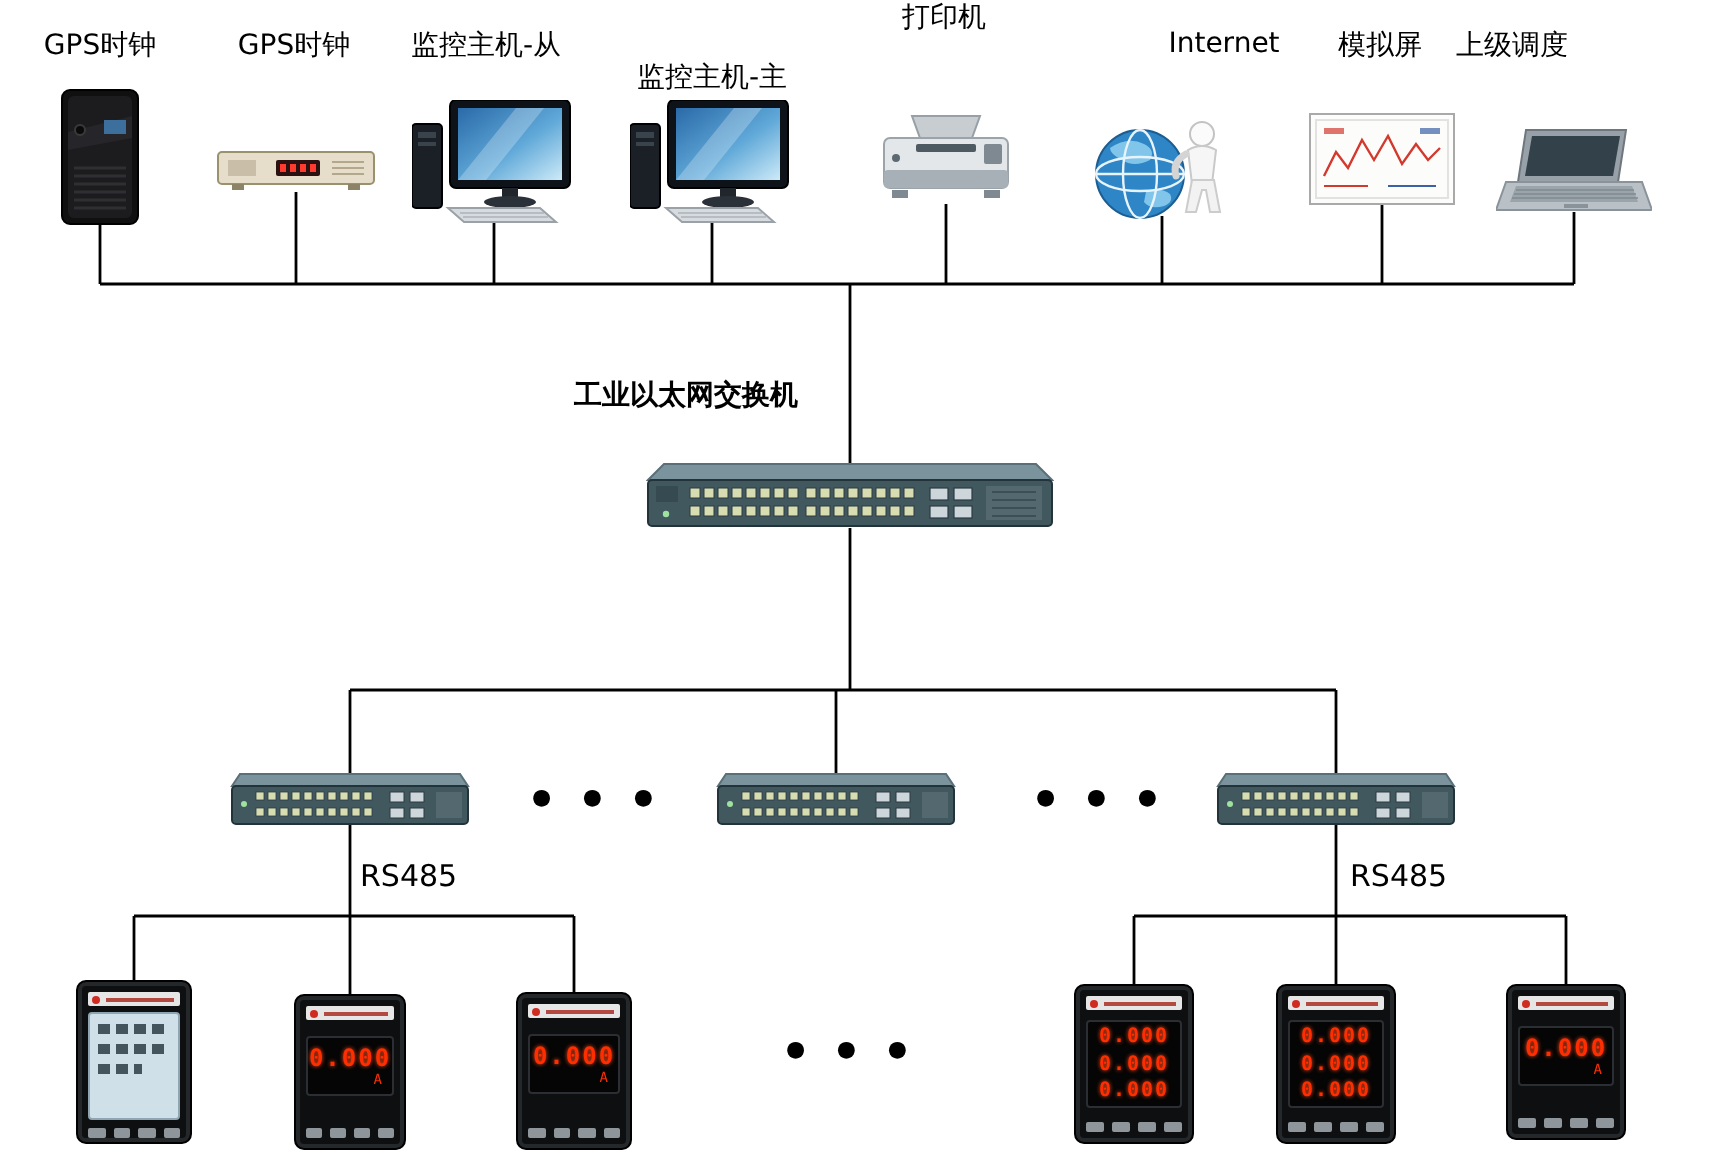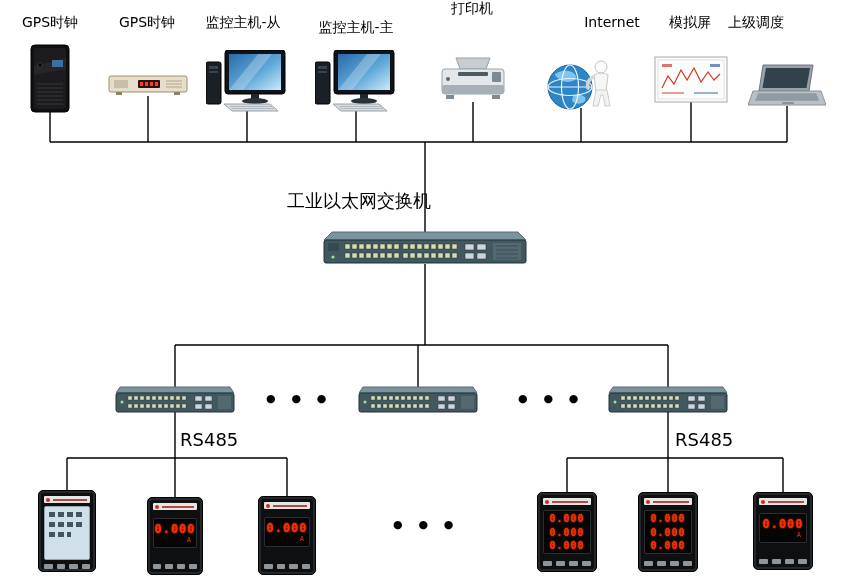--- a/index.html
+++ b/index.html
@@ -4,22 +4,22 @@
 <style>
   html,body{margin:0;padding:0;background:#fff;}
   .canvas{
     position:relative;width:855px;height:588px;background:#ffffff;
     font-family:"DejaVu Sans",sans-serif;overflow:hidden;color:#000;
   }
   .wires{position:absolute;left:0;top:0;width:855px;height:588px;}
   .wires line{stroke:#000;stroke-width:1.4;}
   .dev-label{position:absolute;font-size:14px;text-align:center;white-space:nowrap;font-weight:500;}
   .device{position:absolute;}
-  .switch-label{position:absolute;font-size:18px;white-space:nowrap;font-weight:400;}
-  .bus-label{position:absolute;font-size:18px;white-space:nowrap;}
+  .switch-label{position:absolute;font-size:14px;white-space:nowrap;font-weight:700;}
+  .bus-label{position:absolute;font-size:15px;white-space:nowrap;}
   .dots{position:absolute;font-size:11px;letter-spacing:6px;font-weight:bold;white-space:nowrap;}
   
   .meter{
     position:absolute;background:#0e0f10;border:1px solid #000;border-radius:5px;
     box-shadow:inset 0 0 0 2px #24282b;padding:5px;box-sizing:border-box;
     display:flex;flex-direction:column;
   }
   .meter-brand{height:7px;background:#e6e6e6;border-radius:1px;margin-bottom:3px;position:relative;flex:0 0 auto;}
   .meter-brand::before{content:"";position:absolute;left:2px;top:1.5px;width:4px;height:4px;background:#cf2b20;border-radius:50%;}
   .meter-brand::after{content:"";position:absolute;left:9px;right:3px;top:2.5px;height:2px;background:#b34a42;}
@@ -64,21 +64,21 @@
     <line x1="668" y1="411" x2="668" y2="458"></line>
     <line x1="567" y1="458" x2="783" y2="458"></line>
     <line x1="567" y1="458" x2="567" y2="495"></line>
     <line x1="668" y1="458" x2="668" y2="495"></line>
     <line x1="783" y1="458" x2="783" y2="495"></line>
   </svg>
 
   <div class="dev-label" style="left:10px;top:14px;width:80px">GPS时钟</div>
   <div class="dev-label" style="left:104px;top:14px;width:86px">GPS时钟</div>
   <div class="dev-label" style="left:192px;top:14px;width:102px">监控主机-从</div>
-  <div class="dev-label" style="left:305px;top:19px;width:102px">监控主机-主</div>
+  <div class="dev-label" style="left:305px;top:30px;width:102px">监控主机-主</div>
   <div class="dev-label" style="left:432px;top:0;width:80px">打印机</div>
   <div class="dev-label" style="left:572px;top:14px;width:80px">Internet</div>
   <div class="dev-label" style="left:650px;top:14px;width:80px">模拟屏</div>
   <div class="dev-label" style="left:716px;top:14px;width:80px">上级调度</div>
 
   <div class="device" style="left:27px;top:44px">
     <svg width="46" height="70" viewBox="0 0 46 70">
       <rect x="4" y="1" width="38" height="67" rx="4" fill="#101010" stroke="#000"></rect>
       <rect x="7" y="4" width="32" height="61" rx="3" fill="#1c1c1e"></rect>
       <path d="M7,22 L39,14 L39,25 L7,31 Z" fill="#26262a"></path>

